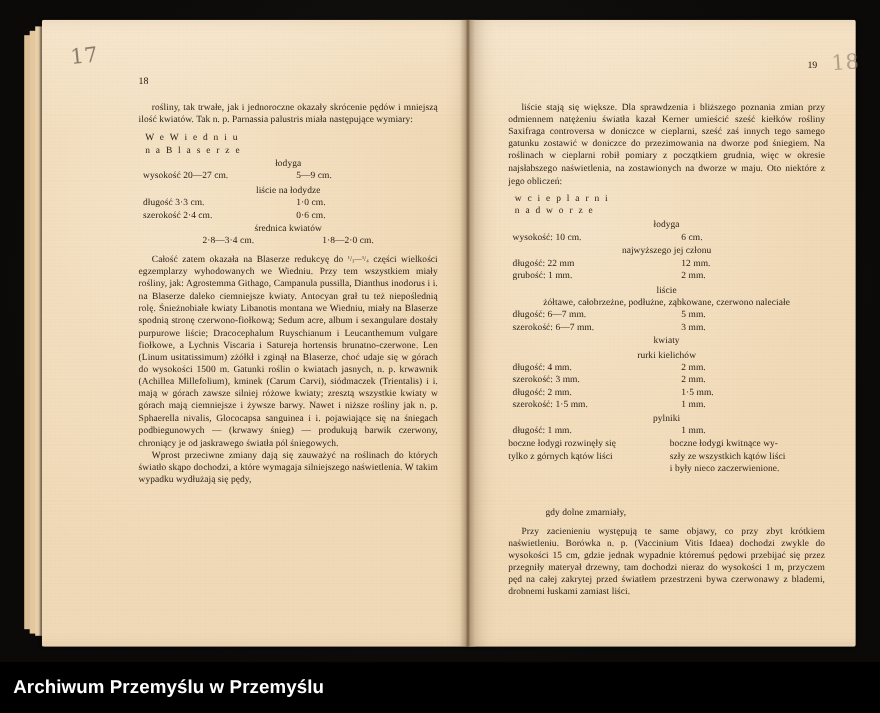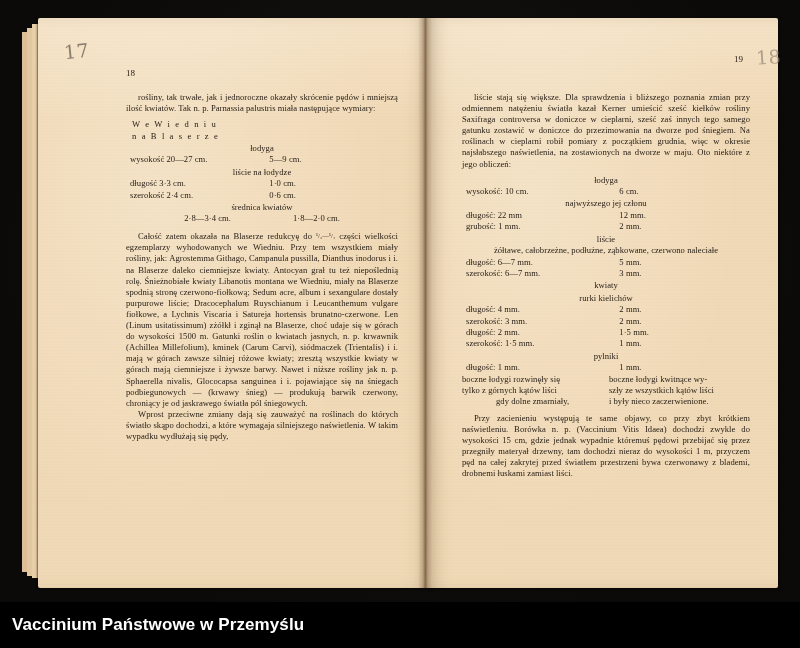--- a/index.html
+++ b/index.html
@@ -166,21 +166,21 @@
 
   
   .r-row { display:flex; }
   .r-row .r-lbl { width: 54%; padding-left: 4px; }
   .r-row .r-val { width: 46%; }
 
   .full-line { text-align: center; }
   .two-line { display:flex; justify-content:space-between; }
   .two-line .c1 { width: 49%; }
   .two-line .c2 { width: 49%; }
-  .c-center { text-align:center; }
+  .c-center { text-align:center;margin-top:40px; }
 
   .frac { font-size: 6.6px; vertical-align: .22em; }
 
   
   #watermark-bar {
     position: absolute;
     left: 0;
     bottom: 0;
     width: 800px;
     height: 46px;
@@ -256,20 +256,24 @@
     <p class="para">Wprost przeciwne zmiany dają się zauważyć na roślinach do których światło skąpo dochodzi, a które wymagaja silniejszego naświetlenia. W takim wypadku wydłużają się pędy,</p>
   </div>
 
   <div class="folio" id="folio-right">19</div>
 
   <div class="text-col" id="right-text">
 
     <p class="para">liście stają się większe. Dla sprawdzenia i bliższego poznania zmian przy odmiennem natężeniu światła kazał Kerner umieścić sześć kiełków rośliny Saxifraga controversa w doniczce w cieplarni, sześć zaś innych tego samego gatunku zostawić w doniczce do przezimowania na dworze pod śniegiem. Na roślinach w cieplarni robił pomiary z początkiem grudnia, więc w okresie najsłabszego naświetlenia, na zostawionych na dworze w maju. Oto niektóre z jego obliczeń:</p>
 
     <div class="meas-table">
+      <div class="meas-head">
+        <span class="sp-out">w  c i e p l a r n i</span>
+        <span class="sp-out">n a  d w o r z e</span>
+      </div>
 
       <div class="meas-center">łodyga</div>
       <div class="r-row">
         <span class="r-lbl">wysokość: 10 cm.</span>
         <span class="r-val">6 cm.</span>
       </div>
 
       <div class="meas-center">najwyższego jej członu</div>
       <div class="r-row">
         <span class="r-lbl">długość:    22 mm</span>
@@ -330,14 +334,14 @@
         <span class="c2">i były nieco zaczerwienione.</span>
       </div>
     </div>
 
     <p class="para gap">Przy zacienieniu występują te same objawy, co przy zbyt krótkiem naświetleniu. Borówka n. p. (Vaccinium Vitis Idaea) dochodzi zwykle do wysokości 15 cm, gdzie jednak wypadnie któremuś pędowi przebijać się przez przegniły  materyał drzewny, tam dochodzi nieraz do wysokości 1 m, przyczem pęd na całej zakrytej przed światłem przestrzeni bywa czerwonawy z blademi, drobnemi łuskami zamiast liści.</p>
   </div>
 
 </div>
 
 <div id="watermark-bar">
-  <span id="watermark-text">Vaccinium Państwowe w Przemyślu</span>
+  <span id="watermark-text">Archiwum Przemyślu w Przemyślu</span>
 </div>
 
 </body></html>

